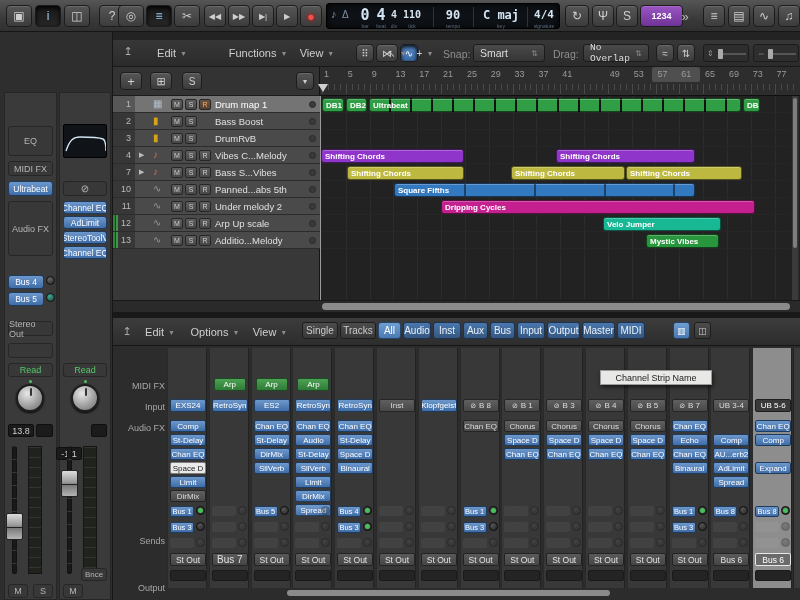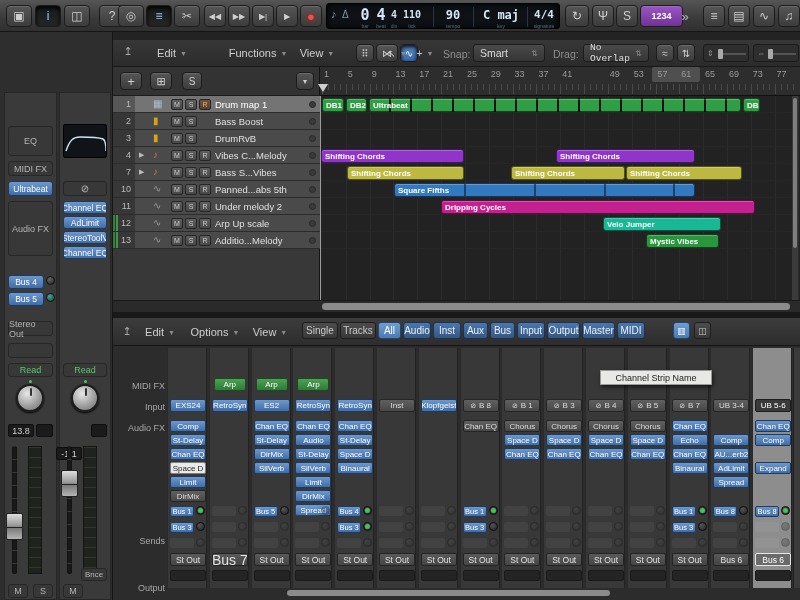--- a/index.html
+++ b/index.html
@@ -563,21 +563,21 @@
         <div class="slot sArp" style="position: absolute; box-sizing: border-box; left: 4px; top: 30px; width: 32px; height: 13px;">Arp</div>
         <div class="slot sBlue" style="position: absolute; box-sizing: border-box; left: 2px; top: 51px; width: 36px; height: 13px;">
           <span>RetroSyn</span>
         </div>
         <div class="emptySend" style="position: absolute; box-sizing: border-box; left: 2px; top: 158px; width: 24px;"></div>
         <div class="sendKnob" style="position: absolute; box-sizing: border-box; left: 28px; top: 158px; opacity: 0.35;"></div>
         <div class="emptySend" style="position: absolute; box-sizing: border-box; left: 2px; top: 174px; width: 24px;"></div>
         <div class="sendKnob" style="position: absolute; box-sizing: border-box; left: 28px; top: 174px; opacity: 0.35;"></div>
         <div class="emptySend" style="position: absolute; box-sizing: border-box; left: 2px; top: 190px; width: 24px;"></div>
         <div class="sendKnob" style="position: absolute; box-sizing: border-box; left: 28px; top: 190px; opacity: 0.35;"></div>
-        <div class="slot sOut" style="position: absolute; box-sizing: border-box; left: 2px; top: 205px; width: 36px; height: 13px; font-size: 14px;">Bus 7</div>
+        <div class="slot sOut" style="position: absolute; box-sizing: border-box; left: 2px; top: 205px; width: 36px; height: 13px; font-size: 10px;">Bus 7</div>
         <div class="groupSlot" style="position: absolute; box-sizing: border-box; left: 2px; top: 222px; width: 36px;"></div>
       </div>
       <div class="strip" style="position: absolute; box-sizing: border-box; left: 137.6px; width: 40px;">
         <div class="slot sArp" style="position: absolute; box-sizing: border-box; left: 4px; top: 30px; width: 32px; height: 13px;">Arp</div>
         <div class="slot sBlue" style="position: absolute; box-sizing: border-box; left: 2px; top: 51px; width: 36px; height: 13px;">
           <span>ES2</span>
         </div>
         <div class="slot sBlue" style="position: absolute; box-sizing: border-box; left: 2px; top: 72px; width: 36px; height: 12px;">Chan EQ</div>
         <div class="slot sBlue" style="position: absolute; box-sizing: border-box; left: 2px; top: 86px; width: 36px; height: 12px;">St-Delay</div>
         <div class="slot sBlue" style="position: absolute; box-sizing: border-box; left: 2px; top: 100px; width: 36px; height: 12px;">DirMix</div>

